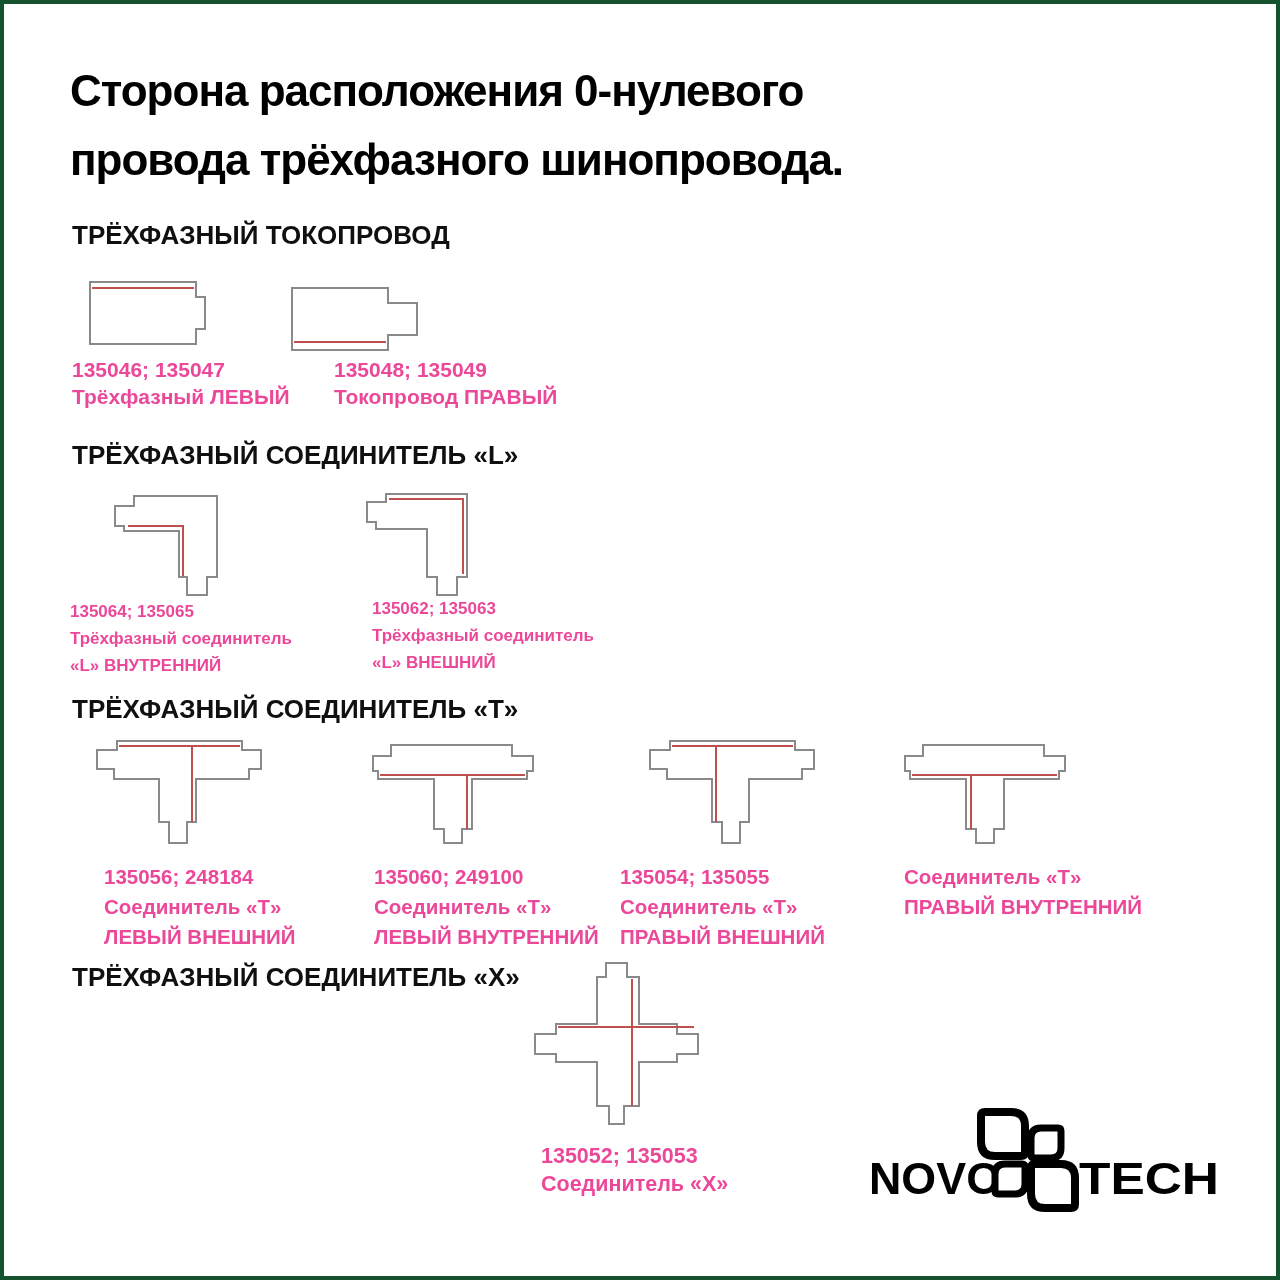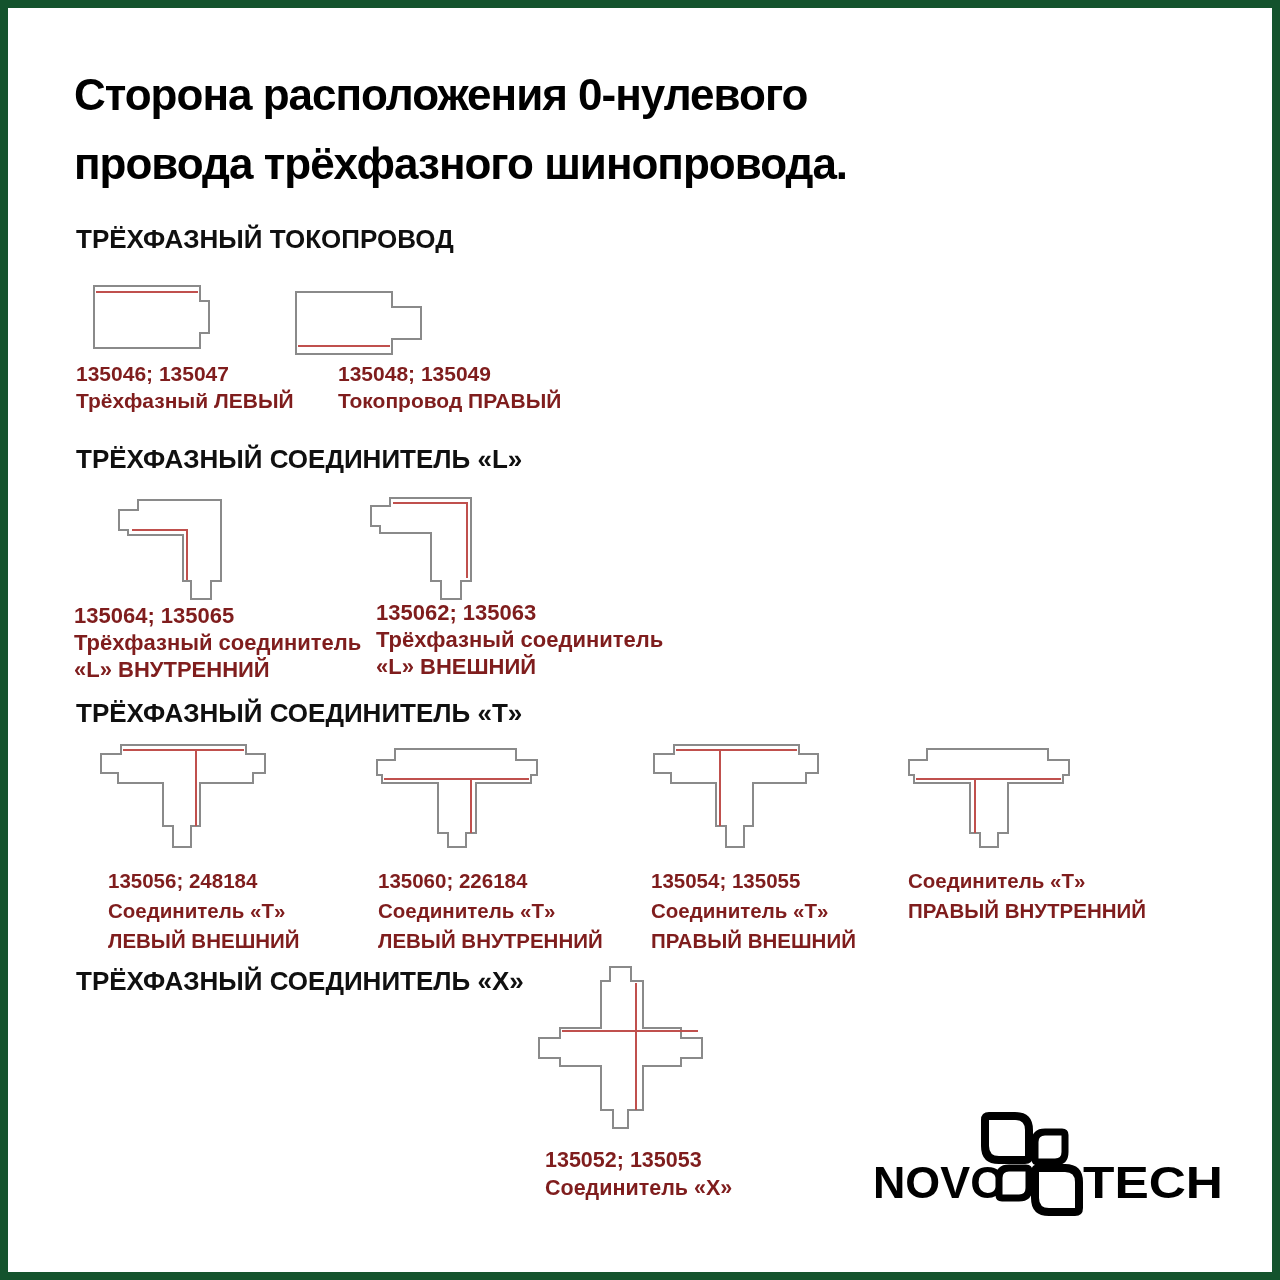--- a/index.html
+++ b/index.html
@@ -1,26 +1,26 @@
 <!DOCTYPE html>
 <html><head>
 <meta charset="utf-8">
 <style>
   html,body{margin:0;padding:0;background:#ffffff;}
   #page{
     position:relative;width:1280px;height:1280px;background:#ffffff;
-    border:8px solid #14532d;box-sizing:border-box;overflow:hidden;
+    border:4px solid #14532d;box-sizing:border-box;overflow:hidden;
     font-family:"Liberation Sans",sans-serif;color:var(--c-text,#111);
   }
   .abs{position:absolute;}
   .title{font-size:44px;font-weight:bold;line-height:69px;letter-spacing:-1px;color:#000;}
   .section-header{font-size:26px;font-weight:bold;letter-spacing:0;color:#101010;white-space:nowrap;}
-  .caption{font-weight:bold;color:#7f1d1d;}
+  .caption{font-weight:bold;color:#ec4899;}
   .cap-row1{font-size:21px;line-height:27px;}
-  .cap-l{font-size:22px;line-height:27px;}
+  .cap-l{font-size:17px;line-height:27px;}
   .cap-t{font-size:20.5px;line-height:30px;}
   .cap-x{font-size:21.5px;line-height:28px;margin-left:7px;}
   svg{display:block;}
   .outline-path{fill:none;stroke:var(--c-outline,#8a8a8a);stroke-width:2;}
   .red-line{fill:none;stroke:var(--c-red,#c0504d);stroke-width:2.6;}
   .petal{fill:#ffffff;stroke:#000000;}
   .logo-text{font-family:"Liberation Sans",sans-serif;font-weight:bold;font-size:44px;fill:#000;}
 </style>
 </head>
 <body>
@@ -97,25 +97,25 @@
     <path class="outline-path" d="M19,1 H140 V12 H161 V27 H155 V35 H100 V85 H90 V99 H72 V85 H62 V35 H6 V27 H1 V12 H19 Z"></path>
     <path class="red-line" d="M8,31 H153 M67,31 V85"></path>
   </svg>
 
   <div class="abs caption cap-t" style="left:100px;top:858px;">
     <div>135056; 248184</div>
     <div>Соединитель «Т»</div>
     <div>ЛЕВЫЙ ВНЕШНИЙ</div>
   </div>
   <div class="abs caption cap-t" style="left:370px;top:858px;">
-    <div>135060; 226184</div>
+    <div>135060; 249100</div>
     <div>Соединитель «Т»</div>
     <div>ЛЕВЫЙ ВНУТРЕННИЙ</div>
   </div>
-  <div class="abs caption cap-t" style="left:643px;top:858px;">
+  <div class="abs caption cap-t" style="left:616px;top:858px;">
     <div>135054; 135055</div>
     <div>Соединитель «Т»</div>
     <div>ПРАВЫЙ ВНЕШНИЙ</div>
   </div>
   <div class="abs caption cap-t" style="left:900px;top:858px;">
     <div>Соединитель «Т»</div>
     <div>ПРАВЫЙ ВНУТРЕННИЙ</div>
   </div>
 
   <div class="abs section-header" style="left:68px;top:958px;">ТРЁХФАЗНЫЙ СОЕДИНИТЕЛЬ «Х»</div>

